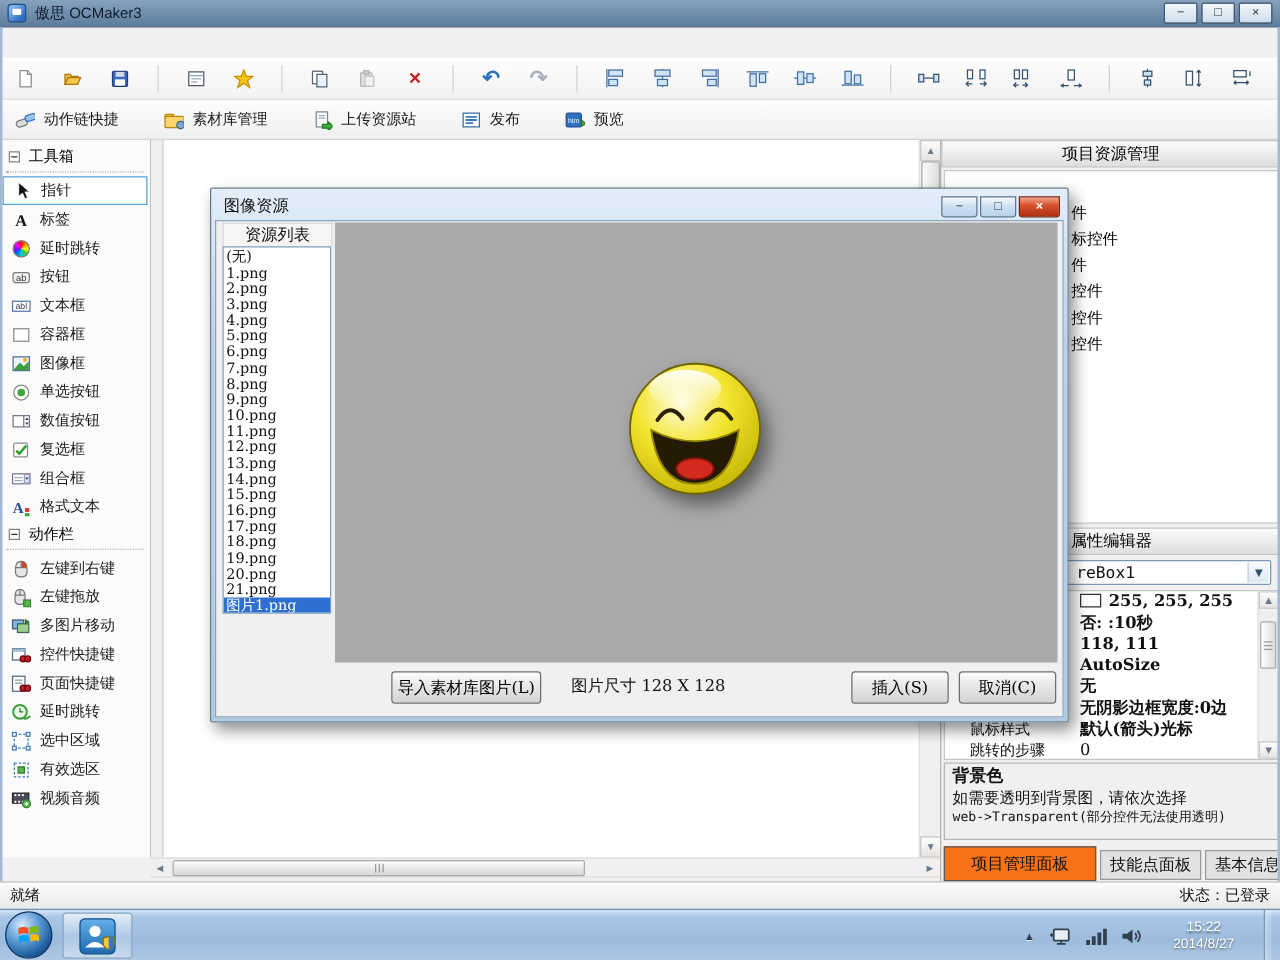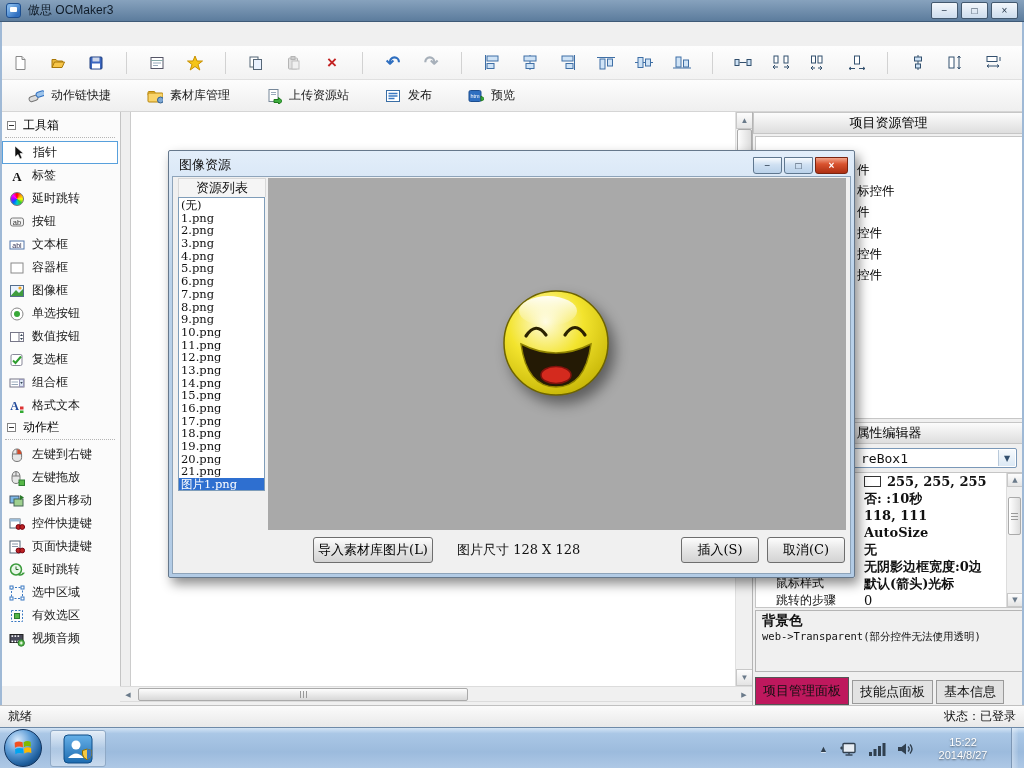--- a/index.html
+++ b/index.html
@@ -23,21 +23,21 @@
 
 .toolbar1{position:absolute;left:0;top:46px;width:1024px;height:34px;background:linear-gradient(#fefefe,#f2f2f2);
  border-bottom:1px solid #e0e0e0;display:flex;align-items:center;padding-left:8px;gap:14px}
 .ti{width:24px;height:24px;display:flex;align-items:center;justify-content:center;border-radius:3px;flex:0 0 auto}
 .tsep{width:1px;height:22px;background:#d2d2d2;margin:0 4px;flex:0 0 auto}
 .glyph-red{font-size:17px;font-weight:bold;color:#c32222;line-height:1}
 .glyph-undo{font-size:17px;font-weight:bold;color:#2f6fc0;line-height:1}
 .glyph-redo{font-size:17px;font-weight:bold;color:#a7b0ba;line-height:1}
 
 .toolbar2{position:absolute;left:0;top:80px;width:1024px;height:32px;background:linear-gradient(#fdfdfd,#efefef);
- border-bottom:1px solid #d5d5d5;display:flex;align-items:center;padding-left:28px;gap:36px}
+ border-bottom:1px solid #d5d5d5;display:flex;align-items:center;padding-left:12px;gap:36px}
 .qbtn{display:flex;align-items:center;gap:7px;color:#1a1a1a}
 
 
 .workspace{position:absolute;left:0;top:112px;width:1024px;height:593px;background:#f0f0f0}
 .frame-l{position:absolute;left:0;top:22px;width:2px;height:683px;background:#9fb9d6}
 .frame-r{position:absolute;right:0;top:22px;width:2px;height:683px;background:#9fb9d6}
 
 .toolbox{position:absolute;left:0;top:0;width:121px;height:574px;background:#fbfbfb;border-right:1px solid #c4c4c4;padding-top:3px}
 .tbx-header{display:flex;align-items:center;gap:7px;height:20px;padding-left:7px;color:#000}
 .cbox{width:9px;height:9px;border:1px solid #848484;background:#fff;position:relative;flex:0 0 auto}
@@ -86,21 +86,21 @@
 .gscroll{position:absolute;right:0;top:0;width:16px;height:134px;background:#f0f0f0;border-left:1px solid #ddd}
 .gthumb{position:absolute;left:1px;top:24px;width:13px;height:38px;border:1px solid #aaa;border-radius:2px;background:linear-gradient(90deg,#fff,#ddd);display:flex;flex-direction:column;gap:2px;align-items:center;justify-content:center}
 .gthumb i{width:7px;height:1px;background:#999}
 .garrow{position:absolute;left:0;width:16px;height:14px;display:flex;align-items:center;justify-content:center;font-size:7px;color:#6a7a8a;background:linear-gradient(#fdfdfd,#e4e4e4);border:1px solid #c8c8c8}
 .descbox{position:absolute;left:2px;top:498px;width:268px;height:62px;border:1px solid #b5b5b5;background:#f0f0f0;padding:1px 6px;overflow:hidden}
 .desc-title{font-size:13.5px;font-weight:bold}
 .desc-l1{font-size:12.5px}
 .desc-l2{font-size:10.5px;font-family:"DejaVu Sans Mono",monospace}
 .rtabs{position:absolute;left:2px;top:564px;display:flex;gap:3px;align-items:flex-end}
 .rtab{border:1px solid #9a9a9a;background:#e2e2e2;padding:2px 7px;font-size:13px;white-space:nowrap}
-.rtab.active{background:#be185d;border-color:#555;padding:4px 7px;position:relative;top:1px}
+.rtab.active{background:#f97316;border-color:#555;padding:4px 21px;position:relative;top:1px}
 
 
 .statusbar{position:absolute;left:0;top:705px;width:1024px;height:22px;background:linear-gradient(#fbfbfb,#e9e9e9);
  border-top:1px solid #c0c0c0;line-height:21px}
 .status-l{position:absolute;left:8px}
 .status-r{position:absolute;right:8px}
 .taskbar{position:absolute;left:0;top:727px;width:1024px;height:41px;
  background:linear-gradient(#d3e4f5,#aac7e6 14%,#9cbbdd 60%,#aec8e5);border-top:1px solid #6e8aa8}
 .orb{position:absolute;left:4px;top:1px;width:38px;height:38px;border-radius:50%;border:1px solid #10335e;
  background:radial-gradient(circle at 35% 28%,#d9eafc 0%,#5f9ed8 38%,#1f5f9e 70%,#0b2f57 100%);
@@ -667,20 +667,21 @@
               <i></i>
               <i></i>
               <i></i>
             </div>
           <span class="garrow" style="bottom:0">▼</span>
         </div>
       </div>
 
       <div class="descbox">
         <div class="desc-title">背景色</div>
+        <div class="desc-l1">如需要透明到背景图，请依次选择</div>
         <div class="desc-l2">web-&gt;Transparent(部分控件无法使用透明)</div>
       </div>
 
       <div class="rtabs">
         <span class="rtab active">项目管理面板</span>
         <span class="rtab">技能点面板</span>
         <span class="rtab">基本信息</span>
       </div>
     </div>
   </div>

